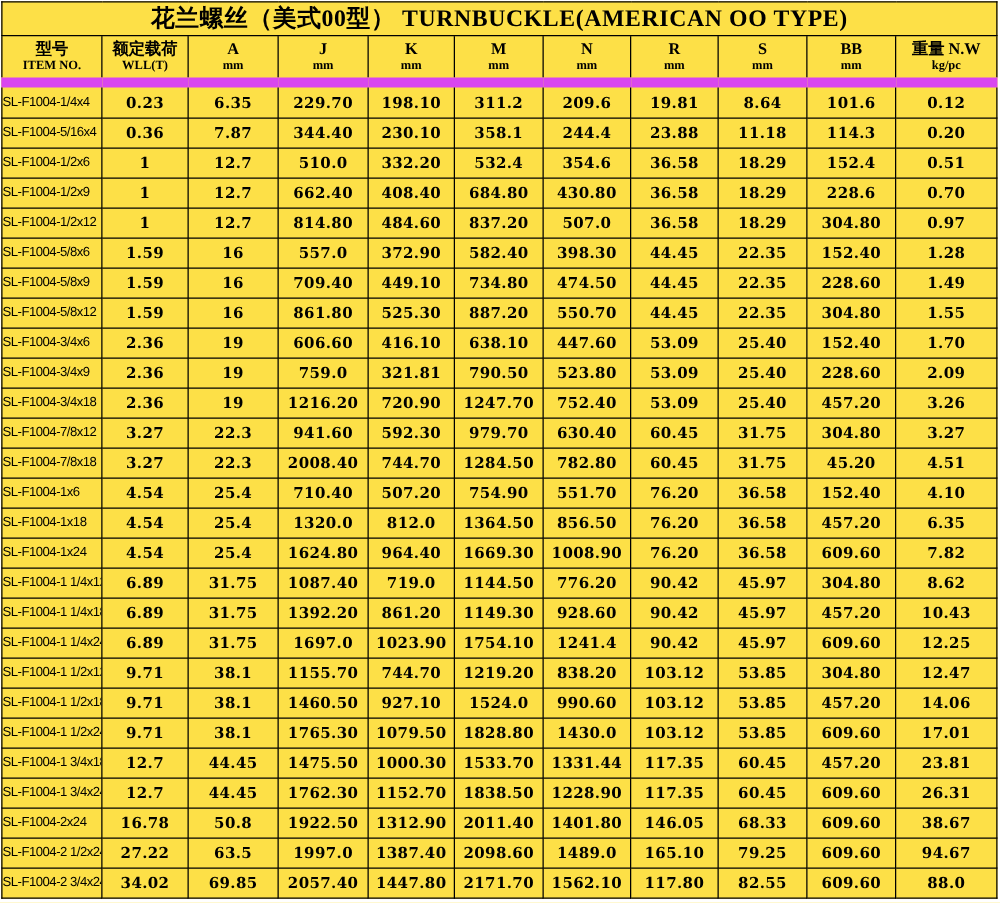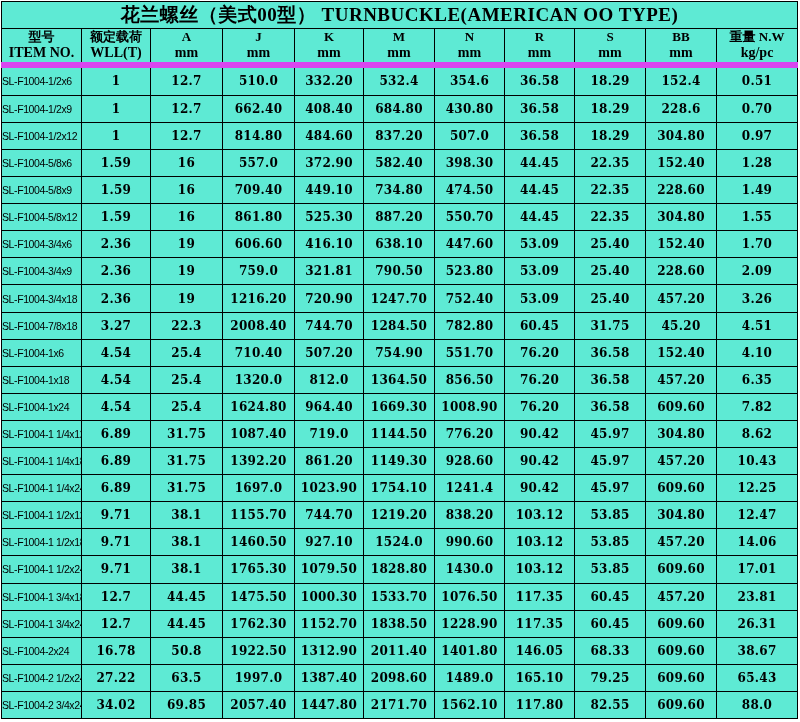--- a/index.html
+++ b/index.html
@@ -14,21 +14,21 @@
     width: 796px;
     height: 718px;
     margin: 1px;
     box-sizing: border-box;
   }
   table.spec {
     border-collapse: collapse;
     table-layout: fixed;
     width: 796px;
     height: 718px;
-    background: #5eead4;
+    background: #fde047;
   }
   table.spec th, table.spec td {
     border: 1.5px solid #000000;
     padding: 0;
     vertical-align: middle;
     overflow: hidden;
     white-space: nowrap;
   }
   th.title-cell {
     height: 25px;
@@ -39,30 +39,30 @@
     letter-spacing: 0.5px;
     color: #000;
     border-bottom: 2px solid #000;
   }
   tr.header-row th {
     height: 33px;
     font-family: "Liberation Serif", "DejaVu Serif", serif;
     color: #000;
     text-align: center;
     line-height: 1.15;
-    border-bottom: 6px solid #d946ef;
+    border-bottom: 8px solid #d946ef;
   }
   tr.header-row .h-line1 {
     display: block;
     font-size: 13px;
     font-weight: 700;
   }
   tr.header-row .h-line2 {
     display: block;
-    font-size: 14px;
+    font-size: 10px;
     font-weight: 700;
   }
   tbody td {
     height: 20px;
     color: #000;
   }
   td.num {
     font-family: "DejaVu Serif", "Liberation Serif", serif;
     font-weight: 700;
     font-size: 12px;
@@ -142,20 +142,46 @@
             <span class="h-line2">mm</span>
           </th>
           <th>
             <span class="h-line1">重量 N.W</span>
             <span class="h-line2">kg/pc</span>
           </th>
         </tr>
     </thead>
     <tbody id="table-body">
         <tr>
+          <td class="item">SL-F1004-1/4x4</td>
+          <td class="num">0.23</td>
+          <td class="num">6.35</td>
+          <td class="num">229.70</td>
+          <td class="num">198.10</td>
+          <td class="num">311.2</td>
+          <td class="num">209.6</td>
+          <td class="num">19.81</td>
+          <td class="num">8.64</td>
+          <td class="num">101.6</td>
+          <td class="num">0.12</td>
+        </tr>
+        <tr>
+          <td class="item">SL-F1004-5/16x4</td>
+          <td class="num">0.36</td>
+          <td class="num">7.87</td>
+          <td class="num">344.40</td>
+          <td class="num">230.10</td>
+          <td class="num">358.1</td>
+          <td class="num">244.4</td>
+          <td class="num">23.88</td>
+          <td class="num">11.18</td>
+          <td class="num">114.3</td>
+          <td class="num">0.20</td>
+        </tr>
+        <tr>
           <td class="item">SL-F1004-1/2x6</td>
           <td class="num">1</td>
           <td class="num">12.7</td>
           <td class="num">510.0</td>
           <td class="num">332.20</td>
           <td class="num">532.4</td>
           <td class="num">354.6</td>
           <td class="num">36.58</td>
           <td class="num">18.29</td>
           <td class="num">152.4</td>
@@ -259,20 +285,33 @@
           <td class="num">1216.20</td>
           <td class="num">720.90</td>
           <td class="num">1247.70</td>
           <td class="num">752.40</td>
           <td class="num">53.09</td>
           <td class="num">25.40</td>
           <td class="num">457.20</td>
           <td class="num">3.26</td>
         </tr>
         <tr>
+          <td class="item">SL-F1004-7/8x12</td>
+          <td class="num">3.27</td>
+          <td class="num">22.3</td>
+          <td class="num">941.60</td>
+          <td class="num">592.30</td>
+          <td class="num">979.70</td>
+          <td class="num">630.40</td>
+          <td class="num">60.45</td>
+          <td class="num">31.75</td>
+          <td class="num">304.80</td>
+          <td class="num">3.27</td>
+        </tr>
+        <tr>
           <td class="item">SL-F1004-7/8x18</td>
           <td class="num">3.27</td>
           <td class="num">22.3</td>
           <td class="num">2008.40</td>
           <td class="num">744.70</td>
           <td class="num">1284.50</td>
           <td class="num">782.80</td>
           <td class="num">60.45</td>
           <td class="num">31.75</td>
           <td class="num">45.20</td>
@@ -395,21 +434,21 @@
           <td class="num">609.60</td>
           <td class="num">17.01</td>
         </tr>
         <tr>
           <td class="item">SL-F1004-1 3/4x18</td>
           <td class="num">12.7</td>
           <td class="num">44.45</td>
           <td class="num">1475.50</td>
           <td class="num">1000.30</td>
           <td class="num">1533.70</td>
-          <td class="num">1076.50</td>
+          <td class="num">1331.44</td>
           <td class="num">117.35</td>
           <td class="num">60.45</td>
           <td class="num">457.20</td>
           <td class="num">23.81</td>
         </tr>
         <tr>
           <td class="item">SL-F1004-1 3/4x24</td>
           <td class="num">12.7</td>
           <td class="num">44.45</td>
           <td class="num">1762.30</td>
@@ -438,21 +477,21 @@
           <td class="item">SL-F1004-2 1/2x24</td>
           <td class="num">27.22</td>
           <td class="num">63.5</td>
           <td class="num">1997.0</td>
           <td class="num">1387.40</td>
           <td class="num">2098.60</td>
           <td class="num">1489.0</td>
           <td class="num">165.10</td>
           <td class="num">79.25</td>
           <td class="num">609.60</td>
-          <td class="num">65.43</td>
+          <td class="num">94.67</td>
         </tr>
         <tr>
           <td class="item">SL-F1004-2 3/4x24</td>
           <td class="num">34.02</td>
           <td class="num">69.85</td>
           <td class="num">2057.40</td>
           <td class="num">1447.80</td>
           <td class="num">2171.70</td>
           <td class="num">1562.10</td>
           <td class="num">117.80</td>

